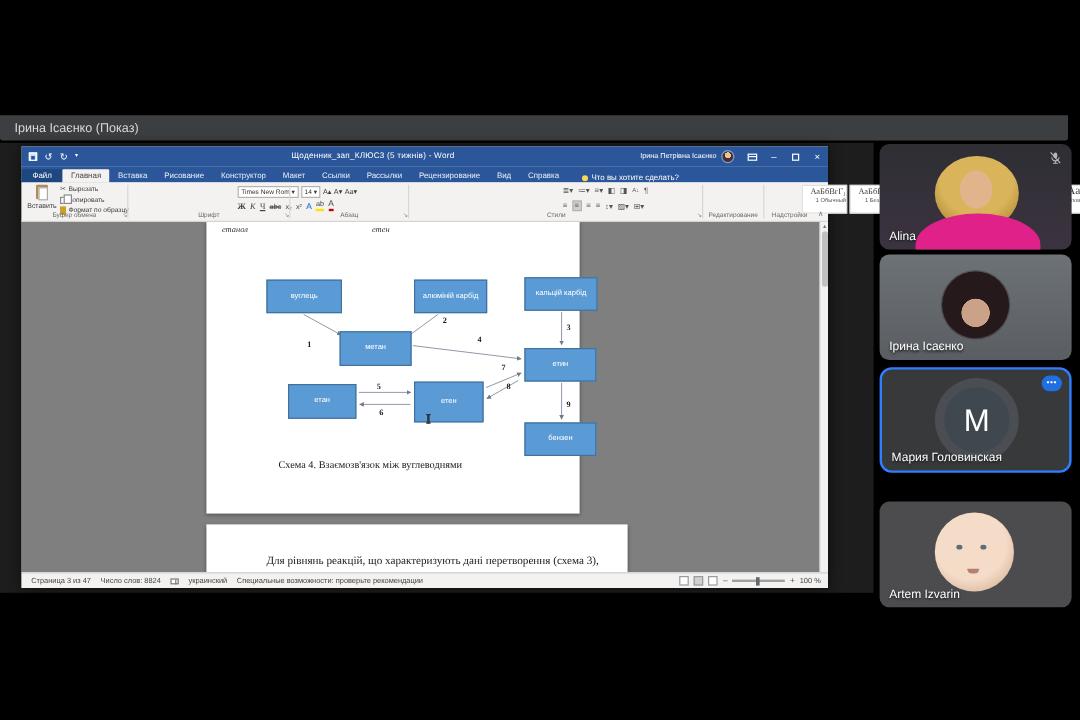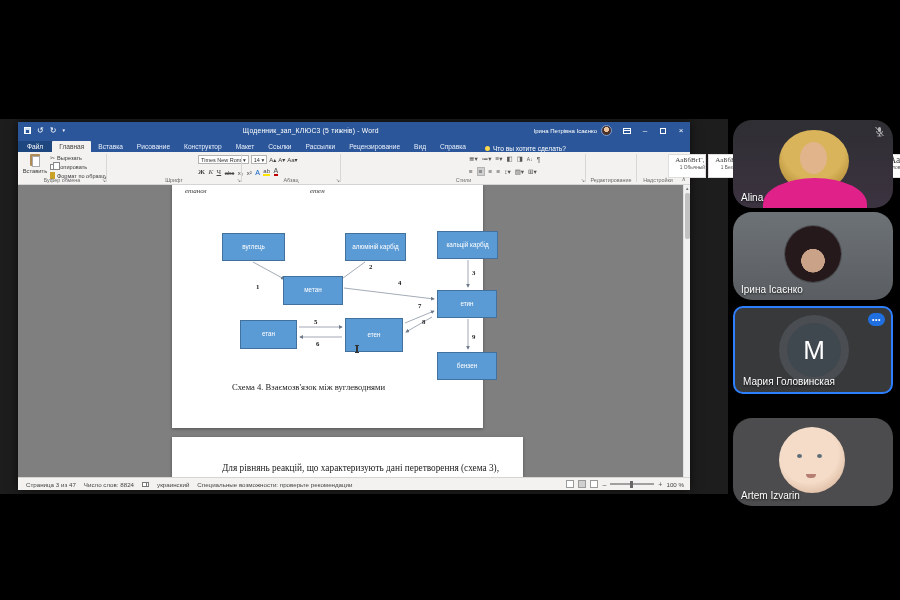--- a/index.html
+++ b/index.html
@@ -114,21 +114,21 @@
   .book-ic::after{content:''; position:absolute; left:3px; top:0; width:1px; height:4px; background:#777;}
   .sright { margin-left:auto; display:flex; align-items:center; gap:4px; padding-right:6px;}
   .vic { width:8px; height:8px; border:1px solid #9a9a9a; background:#fff; display:inline-block;}
   .vic.sel { background:#d0d0d0; }
   .ztrack { position:relative; width:44px; height:1.5px; background:#a0a0a0; display:inline-block;}
   .zthumb { position:absolute; left:20px; top:-2.5px; width:3px; height:7px; background:#666;}
   .zsign { font-size:7px; color:#555; }
 
   
   .tile { position:absolute; left:733px; width:160px; height:88px; background:#3a3a3c;
-          border-radius:19px; overflow:hidden; }
+          border-radius:8px; overflow:hidden; }
   .pname { position:absolute; left:8px; bottom:5px; font-size:10px; color:#fff;
            text-shadow:0 1px 2px rgba(0,0,0,.8); z-index:5;}
   .t1 { top:120px; background:linear-gradient(180deg,#2e2e33,#3c3340); }
   .t1 .hair { position:absolute; left:46px; top:10px; width:70px; height:62px; border-radius:50%;
               background:radial-gradient(circle at 50% 30%, #d9b45a 0 55%, #b8923c 80%); }
   .t1 .face { position:absolute; left:67px; top:22px; width:27px; height:32px; border-radius:50%;
               background:#e2b48c; }
   .t1 .body { position:absolute; left:30px; top:58px; width:104px; height:52px; border-radius:50% 50% 0 0;
               background:#e0218a; }
   .t2 { top:212px; background:linear-gradient(180deg,#6d7276,#5a5e62); }
@@ -146,20 +146,23 @@
   .t4 .eye { position:absolute; width:5px; height:4px; border-radius:50%; background:#5d6e78; top:36px;}
   .t4 .e1 { left:64px; } .t4 .e2 { left:84px; }
   .t4 .mouth { position:absolute; left:73px; top:56px; width:10px; height:4px; border-radius:0 0 8px 8px; background:#b57f74;}
   .micmute { position:absolute; right:8px; top:6px; z-index:6; opacity:.85; }
 </style>
 </head>
 <body>
 
 <div class="stage">
 
+  <div class="banner">
+    <span>Ірина Ісаєнко (Показ)</span>
+  </div>
 
   <div class="share">
     <div class="word">
 
       <div class="titlebar">
         <div class="qat">
           <span class="save-ic"></span>
           <span>↺</span>
           <span>↻</span>
           <span style="font-size:5px">▾</span>

